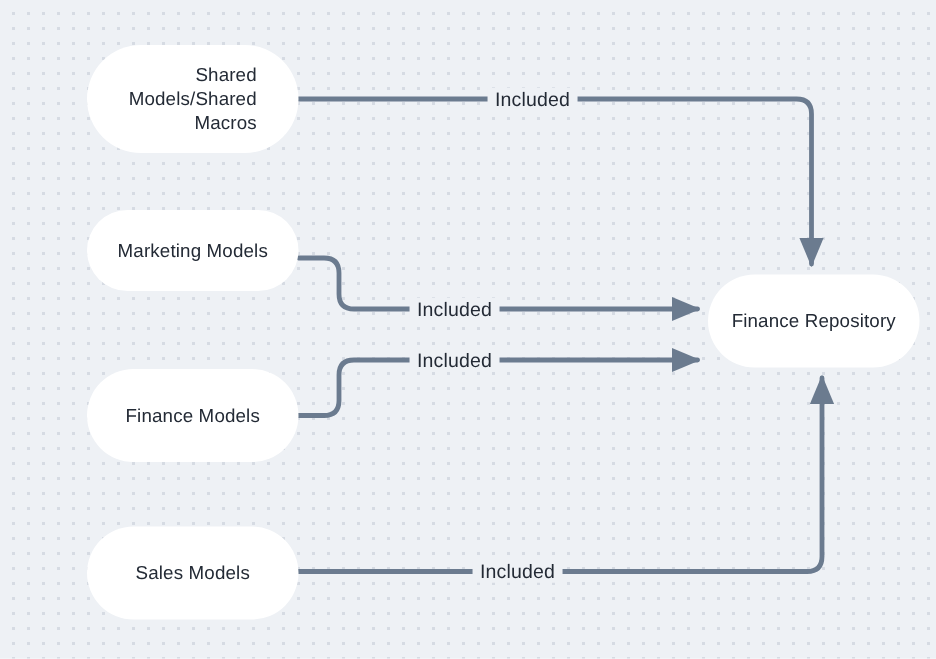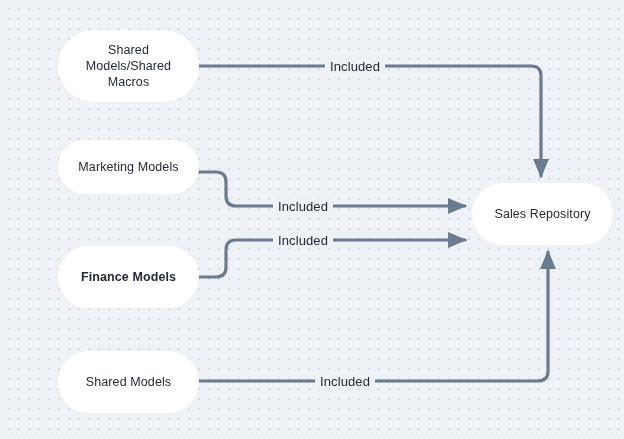--- a/index.html
+++ b/index.html
@@ -28,21 +28,21 @@
     width: 624px;
     height: 439px;
   }
   .node {
     position: absolute;
     background: #ffffff;
     border-radius: 999px;
     display: flex;
     align-items: center;
     justify-content: center;
-    text-align: center;
+    text-align: right;
     color: #232a35;
     font-size: 12.5px;
     line-height: 16px;
     letter-spacing: 0.1px;
     box-sizing: border-box;
     padding: 16px 10px;
   }
   .edge-label {
     position: absolute;
     transform: translate(-50%, -50%);
@@ -80,29 +80,29 @@
     <span style="white-space:pre-line;">Shared
 Models/Shared
 Macros</span>
   </div>
 
   <div class="node" style="left:58px; top:140px; width:141px; height:54px;">
     <span style="white-space:pre-line;">Marketing Models</span>
   </div>
 
   <div class="node" style="left:58px; top:246px; width:141px; height:62px;">
-    <span style="white-space:pre-line;font-weight:bold;">Finance Models</span>
+    <span style="white-space:pre-line;">Finance Models</span>
   </div>
 
   <div class="node" style="left:58px; top:351px; width:141px; height:62px;">
-    <span style="white-space:pre-line;">Shared Models</span>
+    <span style="white-space:pre-line;">Sales Models</span>
   </div>
 
   <div class="node" style="left:472px; top:183px; width:141px; height:62px;">
-    <span style="white-space:pre-line;">Sales Repository</span>
+    <span style="white-space:pre-line;">Finance Repository</span>
   </div>
 
   <div class="edge-label" style="left:355px; top:66px;">Included</div>
   <div class="edge-label" style="left:303px; top:206px;">Included</div>
   <div class="edge-label" style="left:303px; top:240px;">Included</div>
   <div class="edge-label" style="left:345px; top:381px;">Included</div>
 
 </div>
 
 </body></html>

